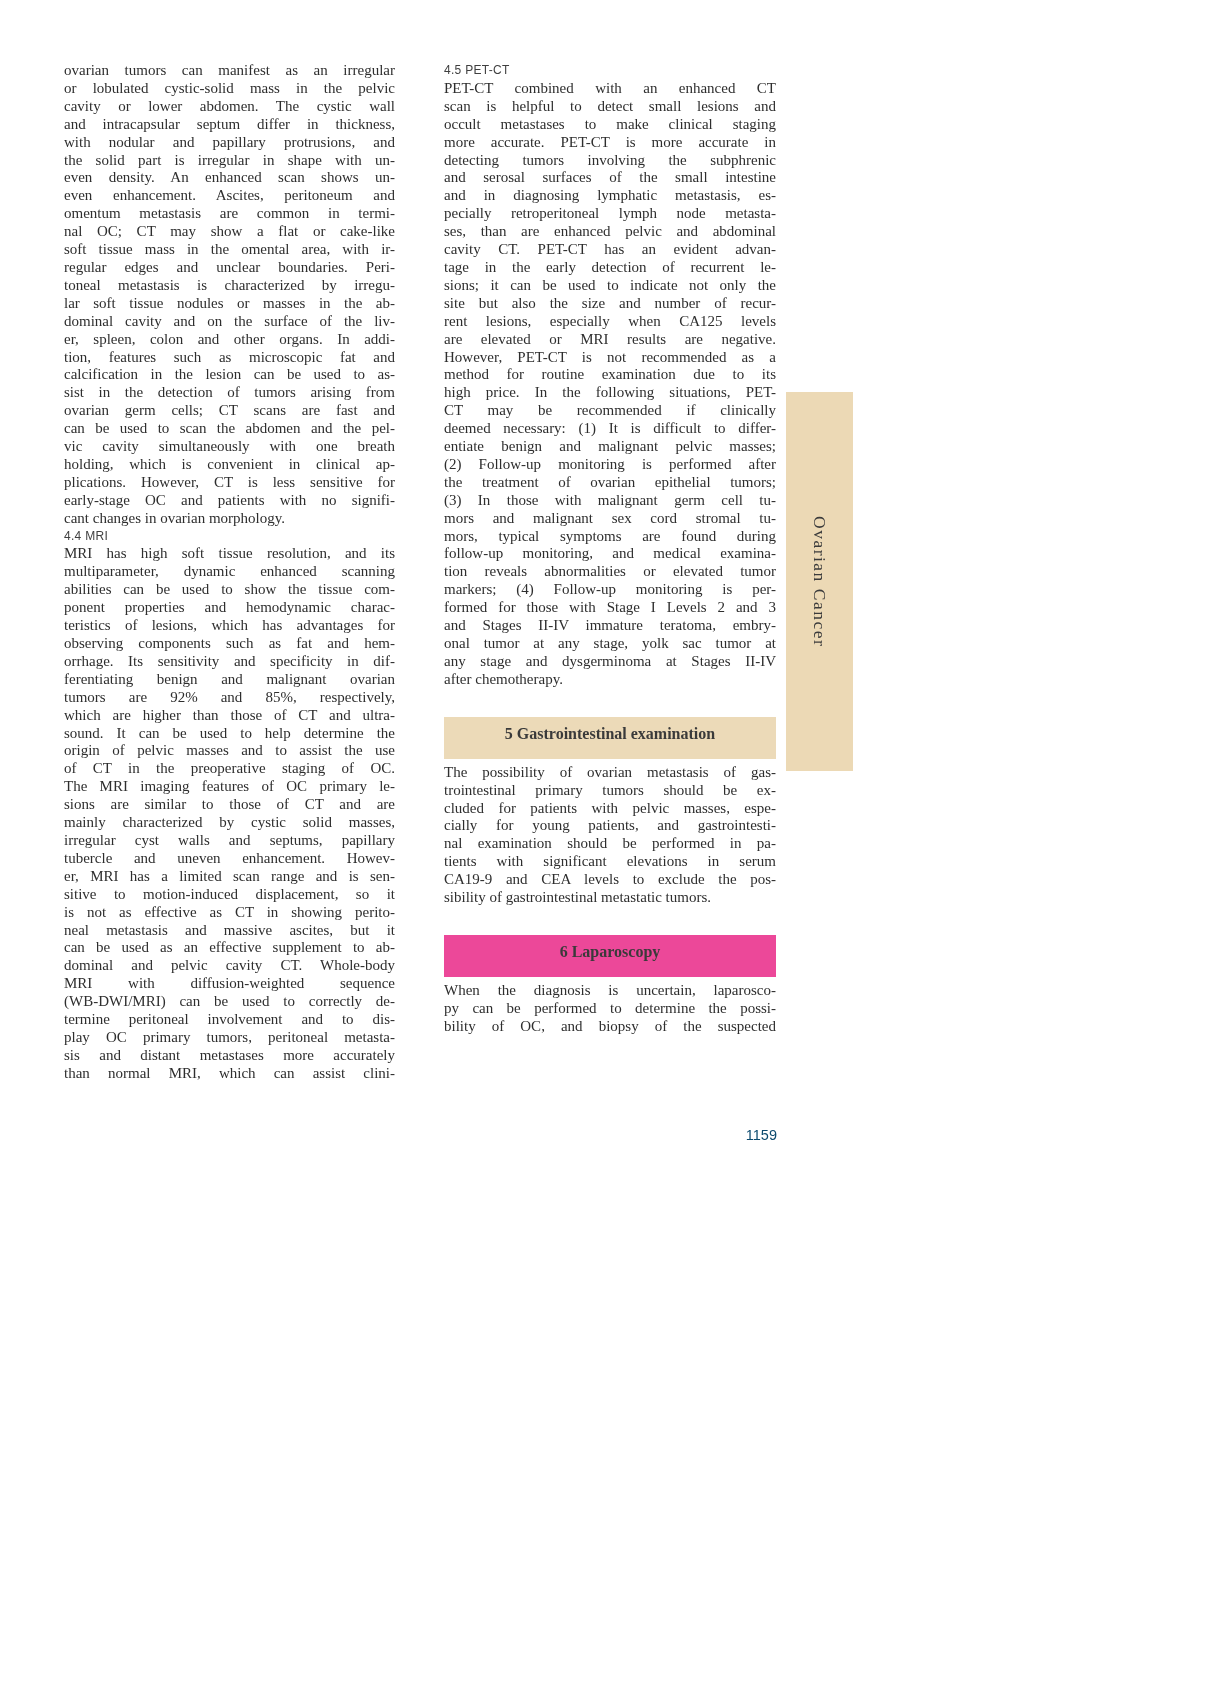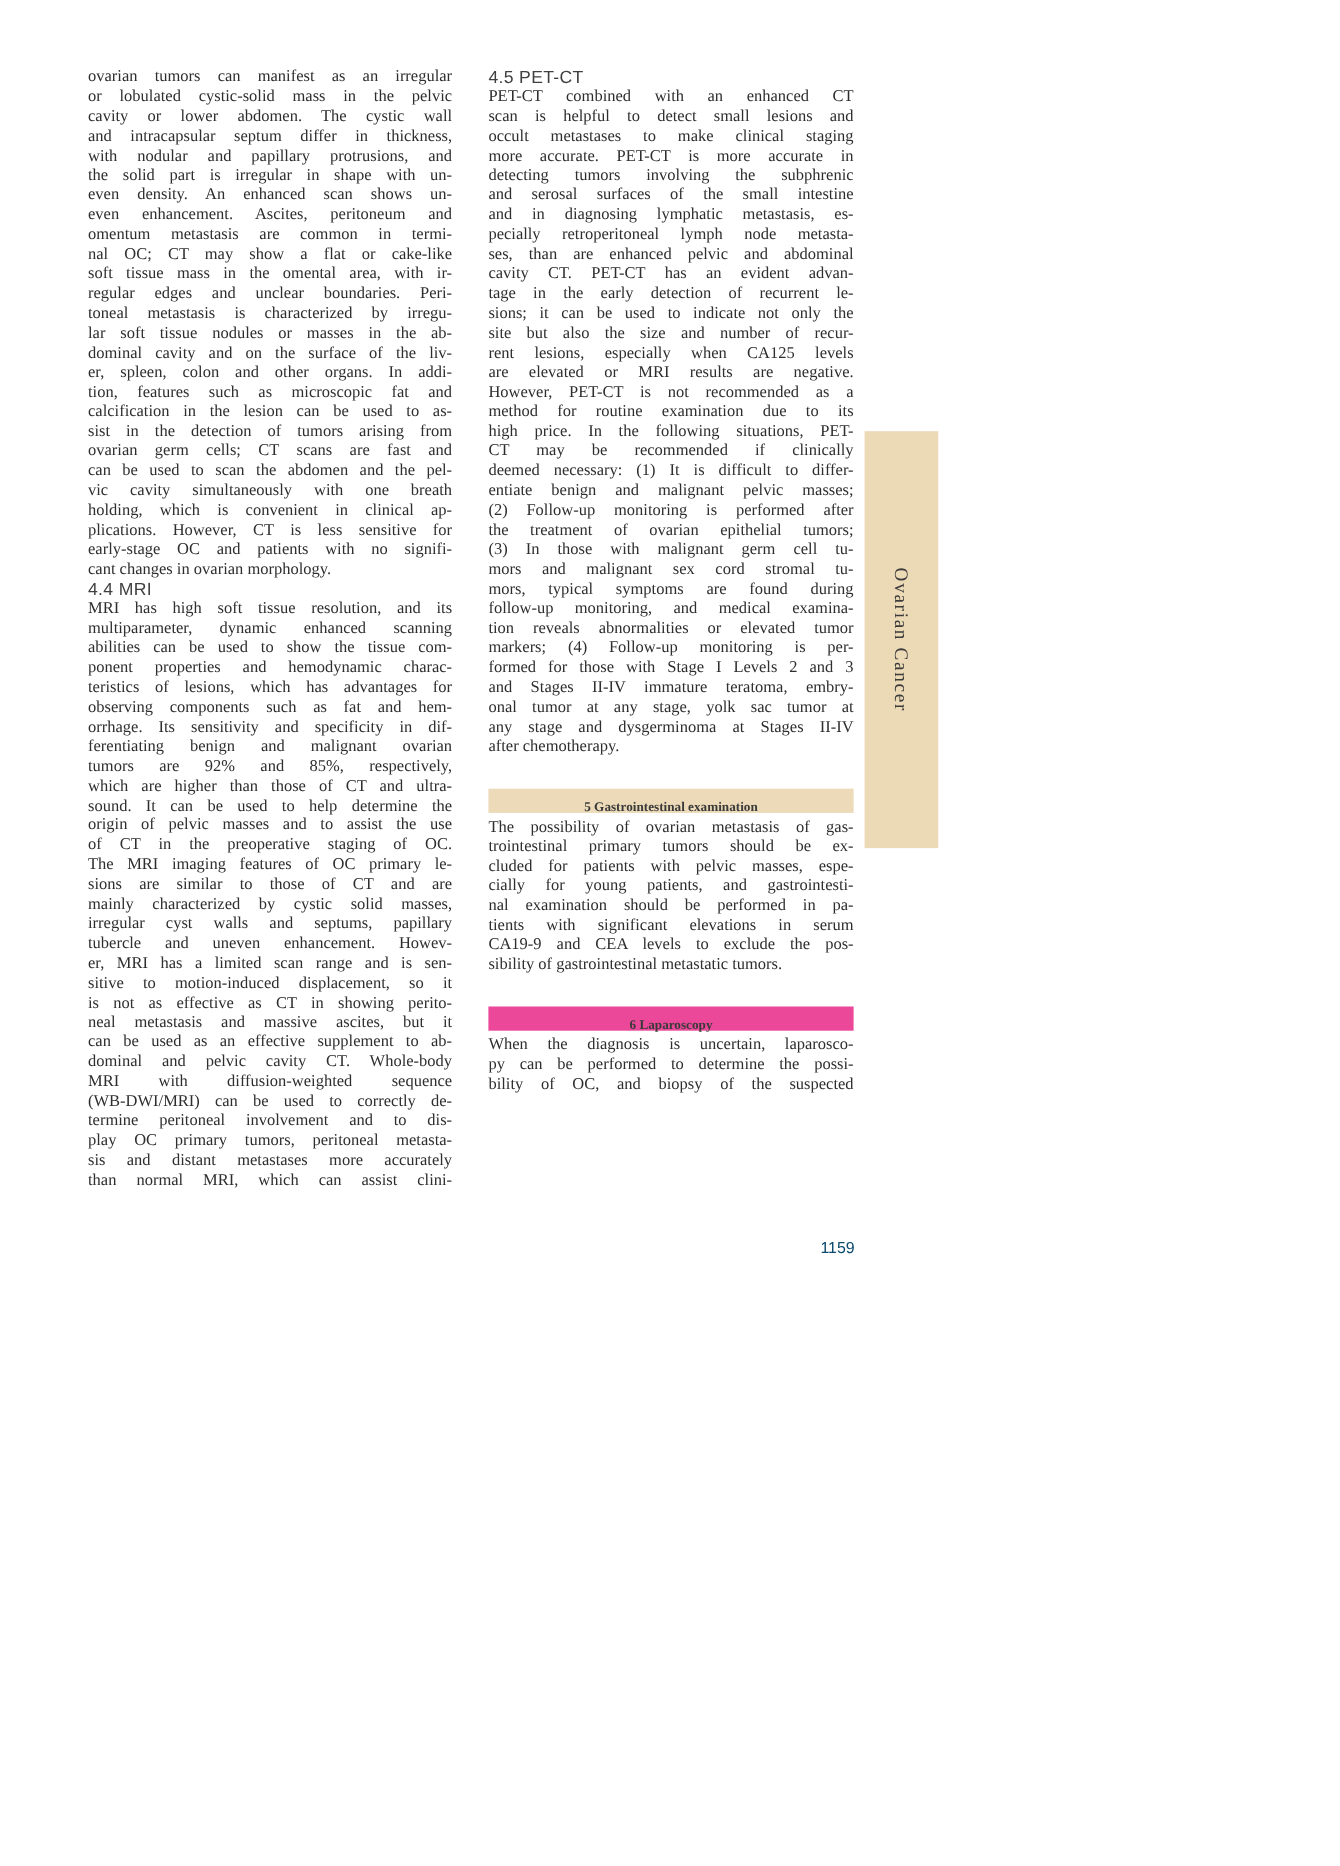--- a/index.html
+++ b/index.html
@@ -1,36 +1,36 @@
 <!DOCTYPE html>
 <html><head>
 <meta charset="utf-8">
 <style>
   html, body { margin:0; padding:0; background:#ffffff; }
   .page {
     position:relative; width:1218px; height:1696px; background:#ffffff;
     font-family:"Liberation Serif", serif; color:#2e2e2e; overflow:hidden;
   }
   .col { position:absolute; top:62px; }
-  .col-left  { left:80px;  width:331px; }
+  .col-left  { left:64px;  width:331px; }
   .col-right { left:444px; width:332px; }
   .para { margin:0; padding:0; }
   .line {
     font-size:15px; line-height:17.9px;
     text-align:justify; text-align-last:justify;
     white-space:normal; color:#2e2e2e;
   }
   .line.last { text-align-last:left; }
   .col-heading {
     font-family:"Liberation Sans", sans-serif;
-    font-size:16px; line-height:17.9px; color:#3f3f3f; letter-spacing:0.3px;
+    font-size:12px; line-height:17.9px; color:#3f3f3f; letter-spacing:0.3px;
   }
   .section-bar {
-    height:22px; line-height:33px; margin:28px 0 5px 0;
-    text-align:center; font-weight:bold; font-size:12px; color:#3a3a3a;
+    height:42px; line-height:33px; margin:28px 0 5px 0;
+    text-align:center; font-weight:bold; font-size:16px; color:#3a3a3a;
   }
   .side-tab {
     position:absolute; left:786px; top:392px; width:67px; height:379px;
     display:flex; align-items:center; justify-content:center;
   }
   .side-tab-label {
     writing-mode:vertical-rl; text-orientation:mixed;
     font-family:"Liberation Serif", serif; font-size:17.5px;
     letter-spacing:1.5px; color:#3b3b3b; white-space:nowrap;
   }

